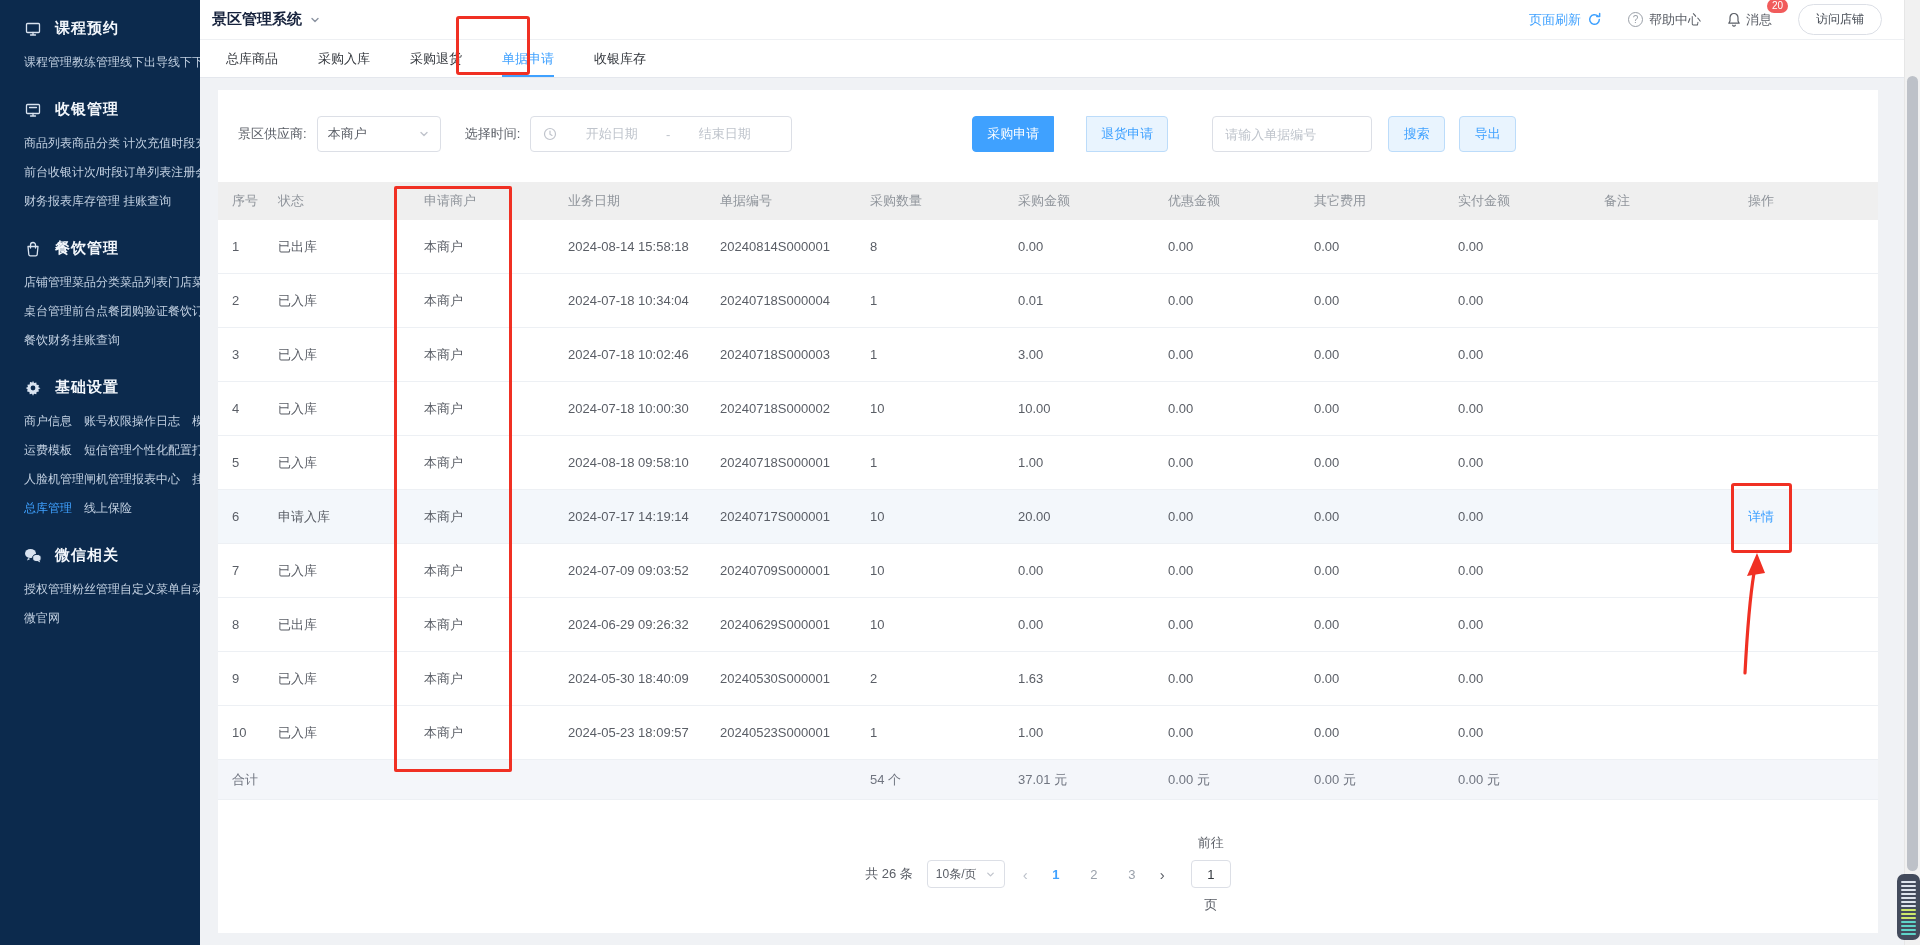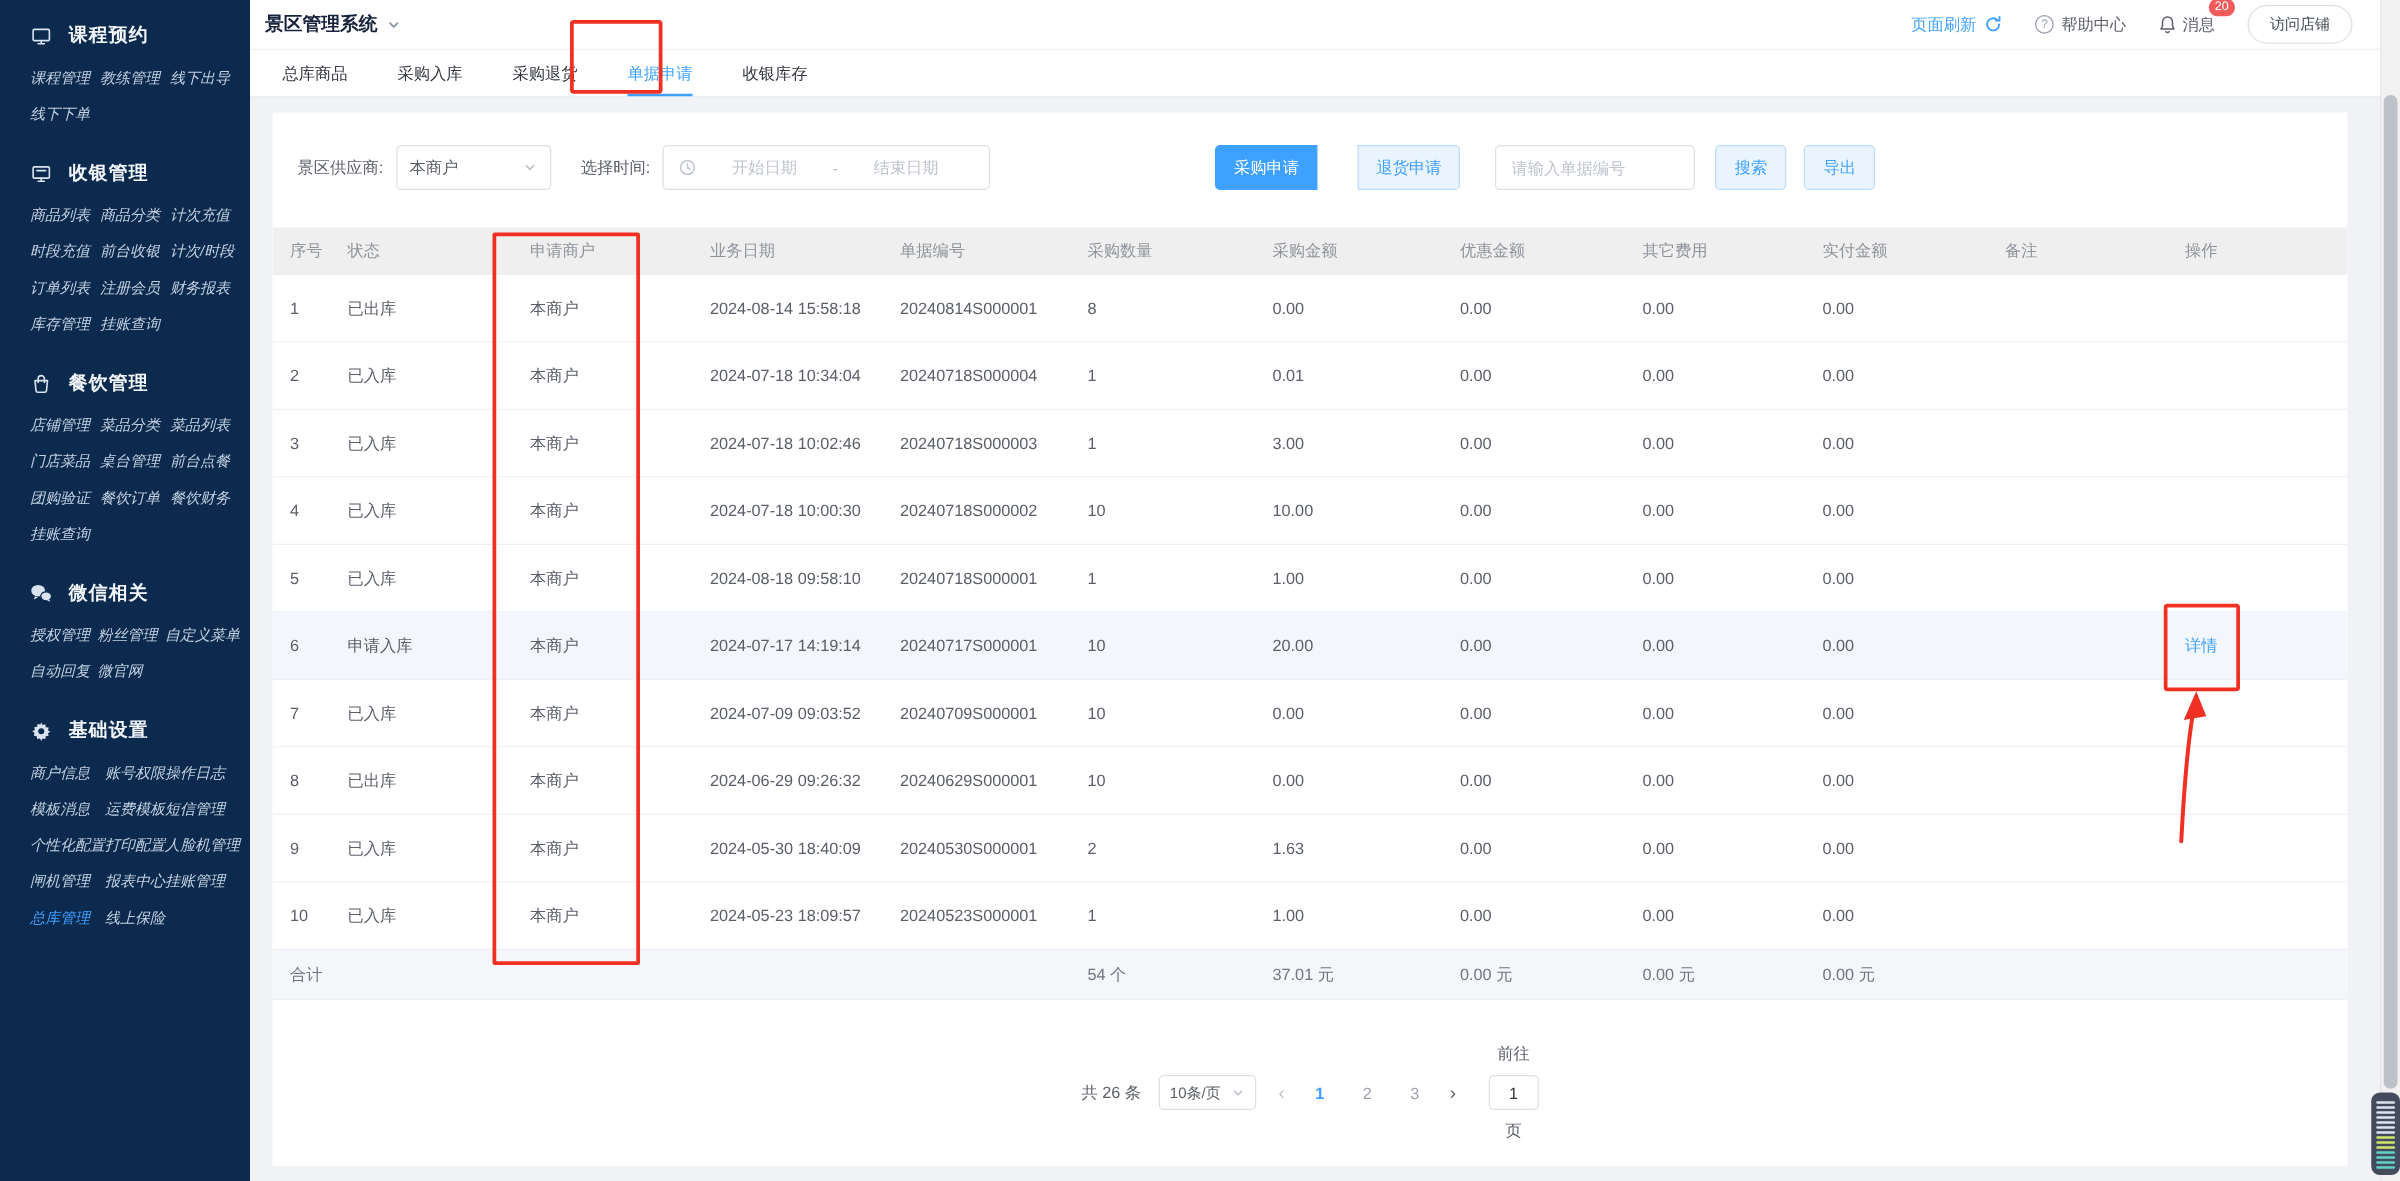--- a/index.html
+++ b/index.html
@@ -4,21 +4,21 @@
 <style>
   * { margin:0; padding:0; box-sizing:border-box; }
   html,body { width:1920px; height:945px; overflow:hidden; }
   body { position:relative; background:#f0f2f5; font-family:"Liberation Sans","DejaVu Sans",sans-serif; }
 
   
   .sidebar { position:absolute; left:0; top:0; width:200px; height:945px; background:#0c2a4d; overflow:hidden; }
   .side-section { margin-top:10px; }
   .side-section-header { display:flex; align-items:center; gap:13px; padding:9px 0 7px 24px; color:#f2f6fb; font-size:15px; font-weight:700; letter-spacing:1px; }
   .side-icon { width:18px; height:18px; display:flex; align-items:center; justify-content:center; }
-  .side-items { display:grid; grid-template-columns:1fr 1fr 1fr; padding:3px 8px 4px 24px;font-style:italic; }
+  .side-items { display:grid; grid-template-columns:1fr 1fr 1fr 1fr; padding:3px 8px 4px 24px; }
   .side-item { color:#c3d1e2; font-size:12px; line-height:29px; text-decoration:none; cursor:pointer; white-space:nowrap; }
   .side-item.active { color:#3fa1ff; }
 
   
   .main { position:absolute; left:200px; top:0; right:16px; bottom:0; background:#f0f2f5; }
   .topbar { height:40px; background:#fff; border-bottom:1px solid #eef0f3; display:flex; align-items:center; padding:0 22px 0 12px; }
   .page-title { font-size:15px; color:#17233d; font-weight:700; display:flex; align-items:center; gap:7px; cursor:pointer;font-family:Liberation Mono, monospace; }
   .topbar-right { margin-left:auto; display:flex; align-items:center; gap:26px; font-size:13px; color:#5a5e66; }
   .refresh-link { color:#3fa1ff; display:flex; align-items:center; gap:6px; cursor:pointer; }
   .help-link { display:flex; align-items:center; gap:6px; cursor:pointer; }
@@ -39,21 +39,21 @@
   .fl-label { margin-right:10px; white-space:nowrap; }
   .select-box { width:124px; height:36px; border:1px solid #dcdfe6; border-radius:4px; background:#fff; display:flex; align-items:center; justify-content:space-between; padding:0 10px; cursor:pointer; color:#5a5e66; }
   .time-label { margin-left:24px; }
   .daterange { width:262px; height:36px; border:1px solid #dcdfe6; border-radius:4px; background:#fff; display:flex; align-items:center; padding:0 12px; color:#bfc4cc; cursor:pointer; }
   .daterange .ph { flex:1; text-align:center; }
   .btn { height:36px; font-size:13px; cursor:pointer; font-family:inherit; }
   .btn-group { display:flex; margin-left:180px;gap:32px; }
   .btn-primary { width:82px; background:#3fa1ff; border:1px solid #3fa1ff; color:#fff; border-radius:4px 0 0 4px; }
   .btn-soft { background:#e9f4fe; border:1px solid #bcdcfa; color:#3fa1ff; }
   .btn-return { width:82px; border-radius:0 4px 4px 0; }
-  .order-input { width:160px; height:36px; border:1px solid #dcdfe6; border-radius:4px; margin-left:28px; padding:0 12px; font-size:13px; color:#33373d; font-family:inherit; outline:none; }
+  .order-input { width:160px; height:36px; border:1px solid #dcdfe6; border-radius:4px; margin-left:44px; padding:0 12px; font-size:13px; color:#33373d; font-family:inherit; outline:none; }
   .order-input::placeholder { color:#bfc4cc; }
   .btn-search { width:57px; margin-left:16px; border-radius:4px; }
   .btn-export { width:57px; margin-left:14px; border-radius:4px; }
 
   
   .thead { display:flex; align-items:center; height:38px; background:#efefef; color:#8f949b; font-size:13px; }
   .trow { display:flex; align-items:center; height:54px; border-bottom:1px solid #edf0f4; font-size:13px; color:#5a5e66; background:#fff; }
   .trow.active { background:#f3f7fb; }
   .tsum { display:flex; align-items:center; height:40px; background:#f4f6fa; border-bottom:1px solid #edf0f4; font-size:13px; color:#707580; }
   .c { padding-left:12px; flex-shrink:0; white-space:nowrap; overflow:hidden; }
@@ -152,42 +152,20 @@
     <a class="side-item">店铺管理</a>
         <a class="side-item">菜品分类</a>
         <a class="side-item">菜品列表</a>
         <a class="side-item">门店菜品</a>
         <a class="side-item">桌台管理</a>
         <a class="side-item">前台点餐</a>
         <a class="side-item">团购验证</a>
         <a class="side-item">餐饮订单</a>
         <a class="side-item">餐饮财务</a>
         <a class="side-item">挂账查询</a>
-      </div>
-  </div>
-
-  <div class="side-section">
-    <div class="side-section-header">
-      <span class="side-icon">
-        <svg width="18" height="16" viewBox="0 0 18 16" fill="#d9e3f0">
-            <ellipse cx="6.5" cy="5.5" rx="5.5" ry="4.6"></ellipse>
-            <path d="M3 12.6l1.1-2.6 2.2.9z"></path>
-            <ellipse cx="12.9" cy="10" rx="4.3" ry="3.6" stroke="#0c2a4d" stroke-width="1"></ellipse>
-            <path d="M16.2 14.4l-.8-2.1-1.9.8z"></path>
-          </svg>
-      </span>
-      <span>微信相关</span>
-    </div>
-    <div class="side-items">
-
-    <a class="side-item">授权管理</a>
-        <a class="side-item">粉丝管理</a>
-        <a class="side-item">自定义菜单</a>
-        <a class="side-item">自动回复</a>
-        <a class="side-item">微官网</a>
       </div>
   </div>
 
   <div class="side-section">
     <div class="side-section-header">
       <span class="side-icon">
         <svg width="16" height="16" viewBox="0 0 16 16" fill="#d9e3f0">
             <path d="M8 .8l1 2.1 2.3-.5.3 2.3 2.3.3-.5 2.3 2.1 1-2.1 1 .5 2.3-2.3.3-.3 2.3-2.3-.5-1 2.1-1-2.1-2.3.5-.3-2.3-2.3-.3.5-2.3L.8 8l2.1-1-.5-2.3 2.3-.3.3-2.3 2.3.5z"></path>
             <circle cx="8" cy="8" r="2.4" fill="#0c2a4d"></circle>
           </svg>
@@ -203,20 +181,42 @@
         <a class="side-item">运费模板</a>
         <a class="side-item">短信管理</a>
         <a class="side-item">个性化配置</a>
         <a class="side-item">打印配置</a>
         <a class="side-item">人脸机管理</a>
         <a class="side-item">闸机管理</a>
         <a class="side-item">报表中心</a>
         <a class="side-item">挂账管理</a>
         <a class="side-item active">总库管理</a>
         <a class="side-item">线上保险</a>
+      </div>
+  </div>
+
+  <div class="side-section">
+    <div class="side-section-header">
+      <span class="side-icon">
+        <svg width="18" height="16" viewBox="0 0 18 16" fill="#d9e3f0">
+            <ellipse cx="6.5" cy="5.5" rx="5.5" ry="4.6"></ellipse>
+            <path d="M3 12.6l1.1-2.6 2.2.9z"></path>
+            <ellipse cx="12.9" cy="10" rx="4.3" ry="3.6" stroke="#0c2a4d" stroke-width="1"></ellipse>
+            <path d="M16.2 14.4l-.8-2.1-1.9.8z"></path>
+          </svg>
+      </span>
+      <span>微信相关</span>
+    </div>
+    <div class="side-items">
+
+    <a class="side-item">授权管理</a>
+        <a class="side-item">粉丝管理</a>
+        <a class="side-item">自定义菜单</a>
+        <a class="side-item">自动回复</a>
+        <a class="side-item">微官网</a>
       </div>
   </div>
 
 </div>
 
 <div class="main">
 
   <div class="topbar">
     <div class="page-title">
       <span>景区管理系统</span>

